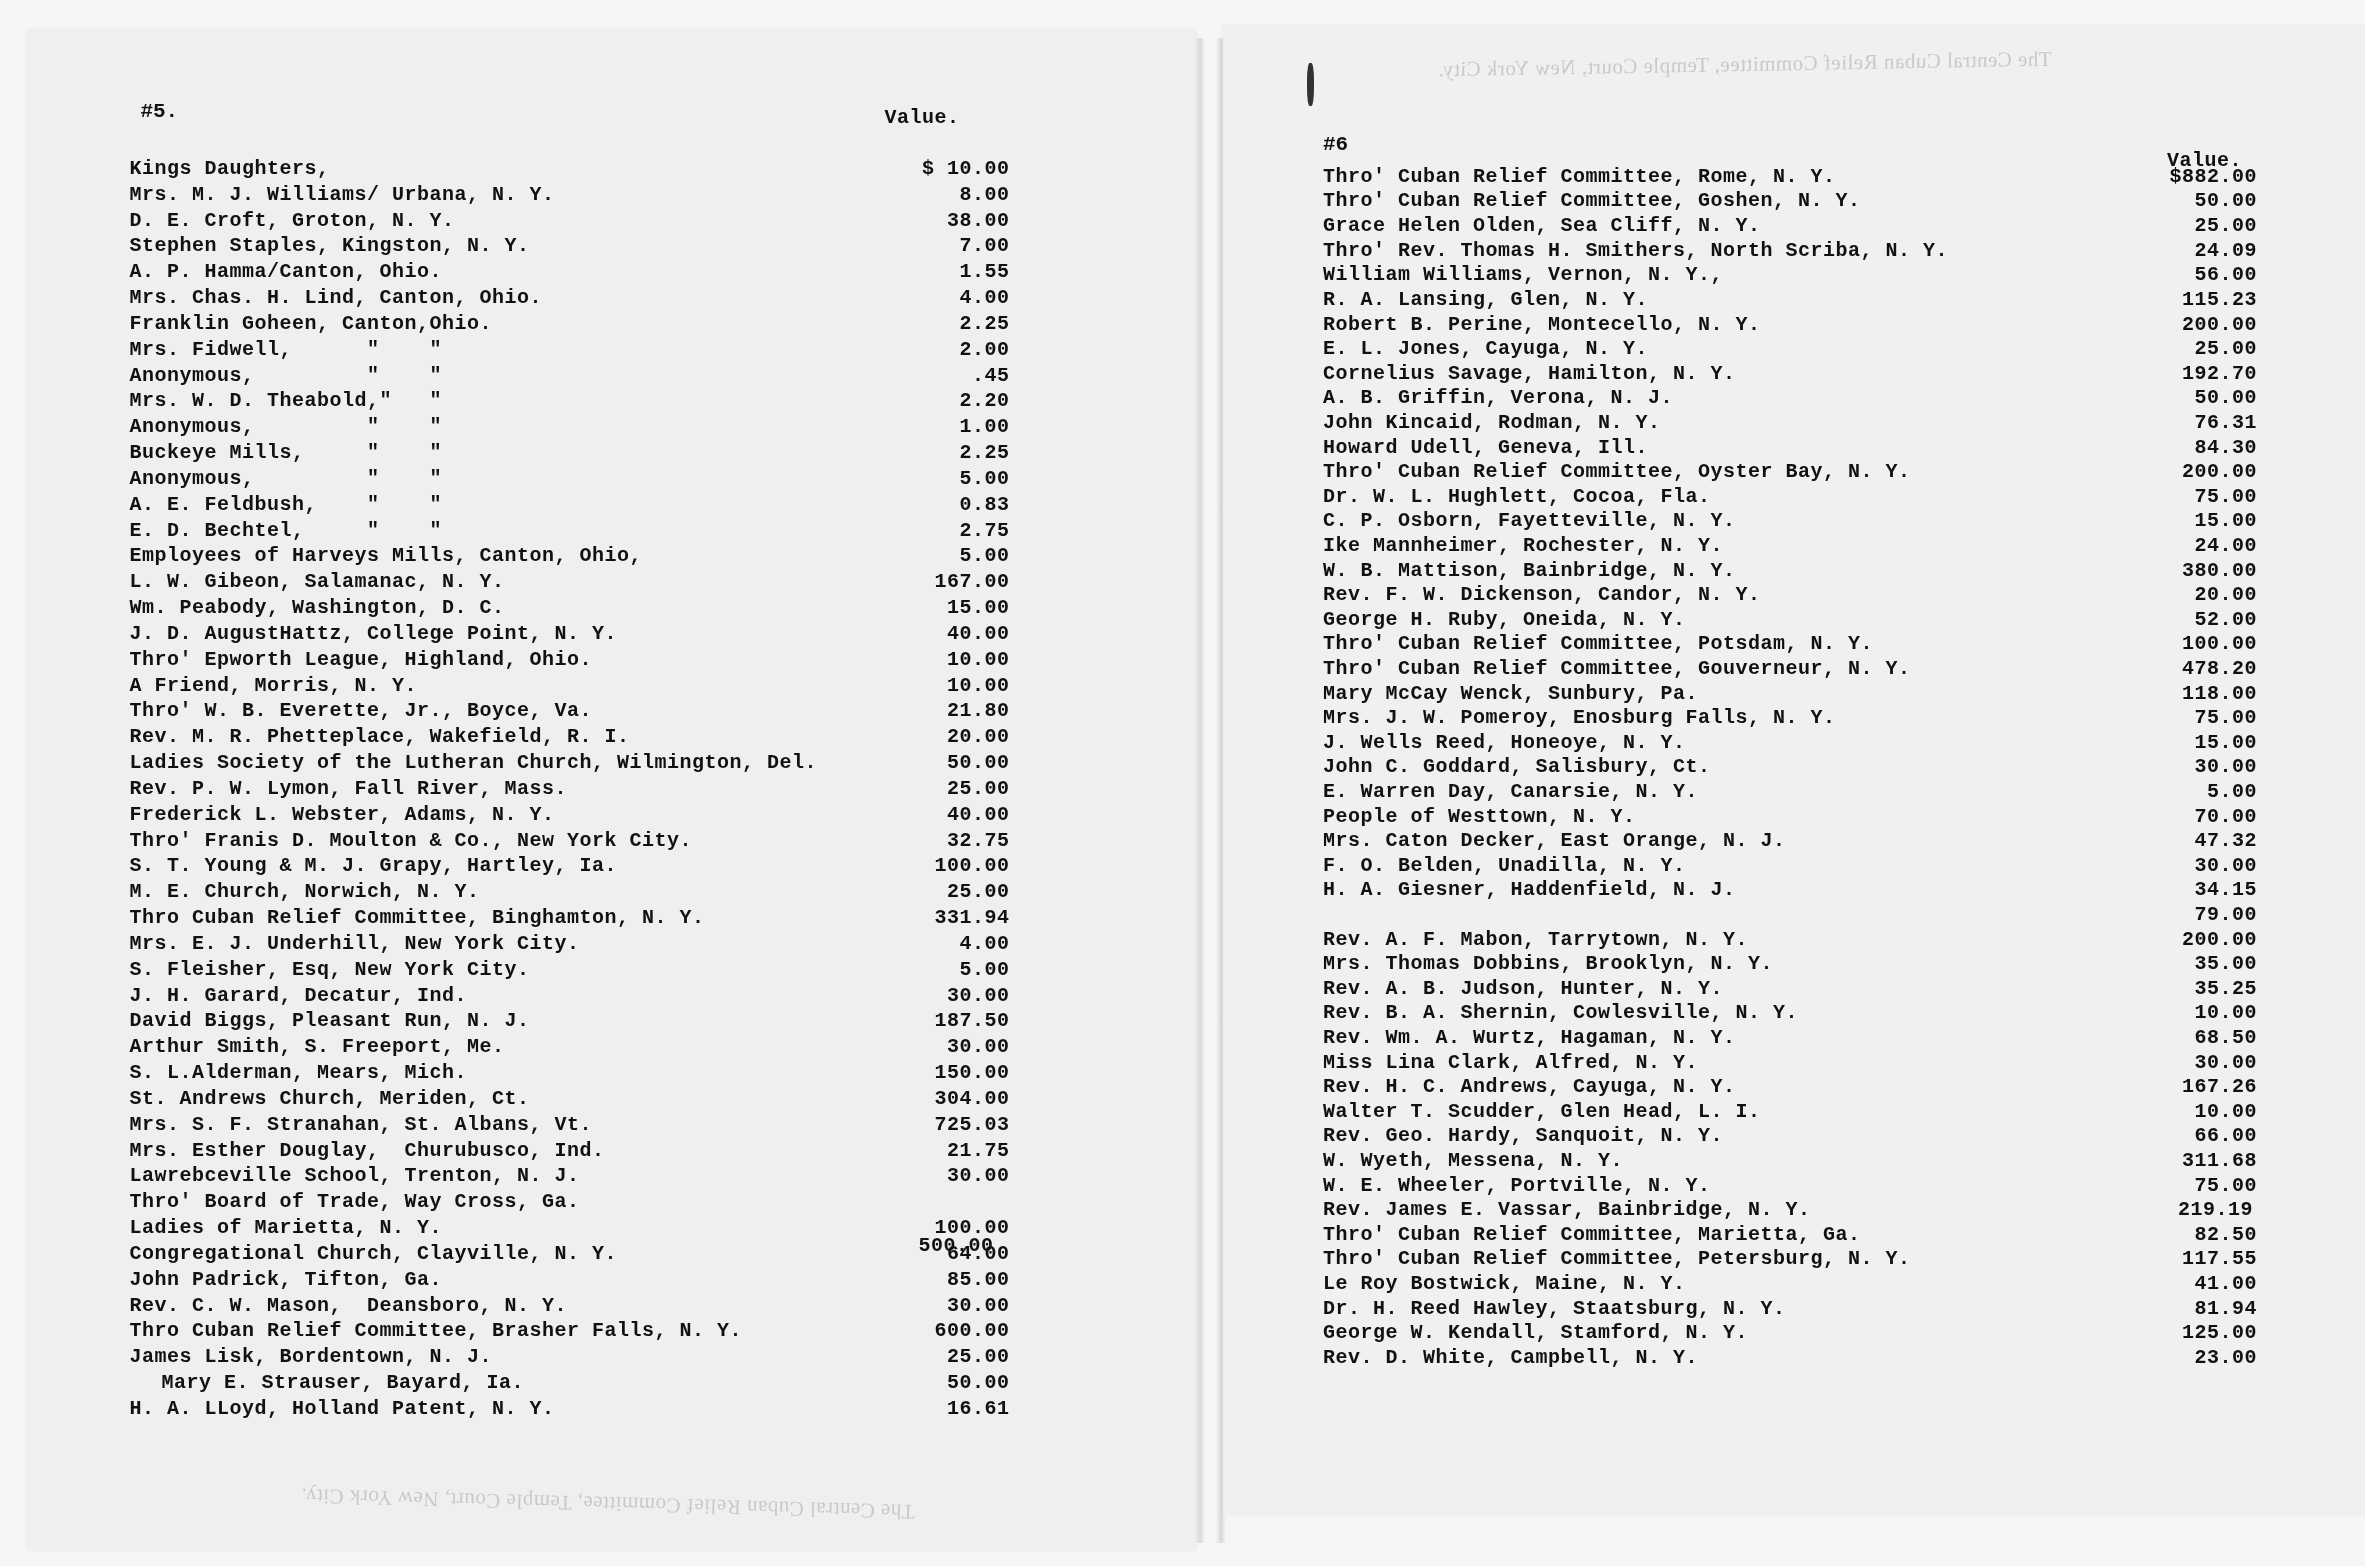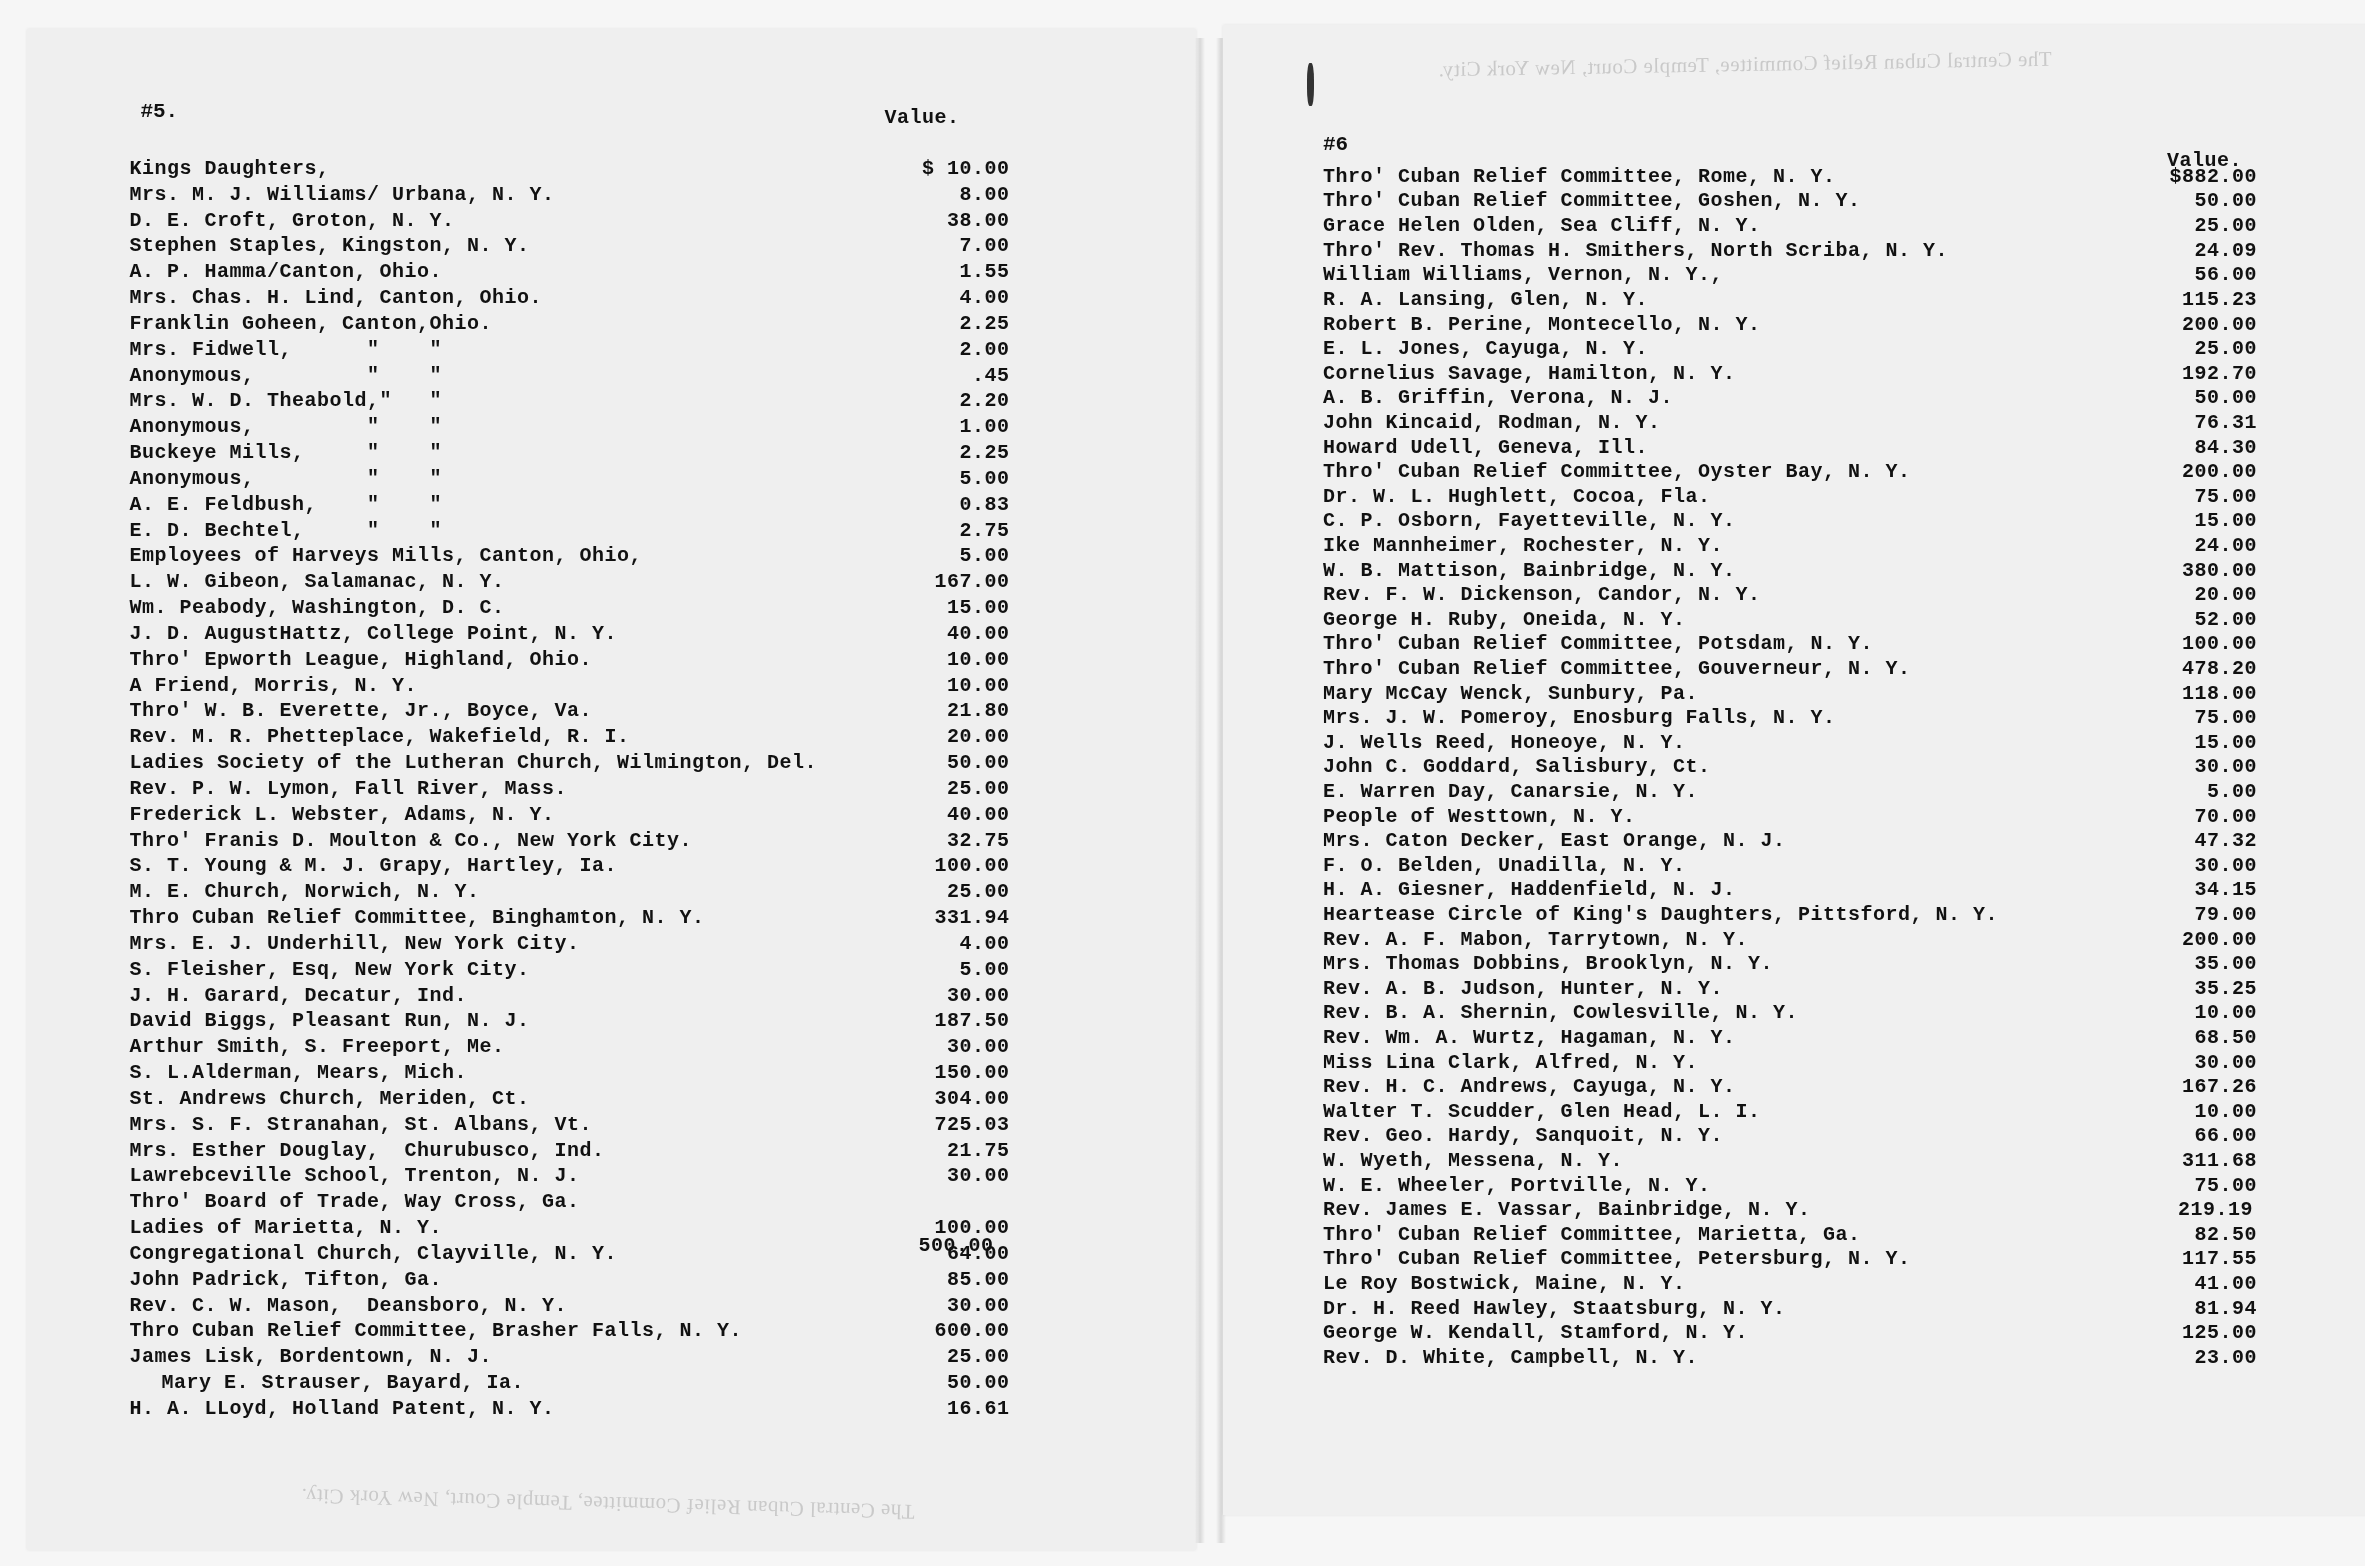--- a/index.html
+++ b/index.html
@@ -128,21 +128,21 @@
       <div class="row" style="top: 492px; width: 934px;"><span style="white-space: pre;">Thro' Cuban Relief Committee, Gouverneur, N. Y.</span><span class="amt" style="right: 0px;">478.20</span></div>
       <div class="row" style="top: 517px; width: 934px;"><span style="white-space: pre;">Mary McCay Wenck, Sunbury, Pa.</span><span class="amt" style="right: 0px;">118.00</span></div>
       <div class="row" style="top: 541px; width: 934px;"><span style="white-space: pre;">Mrs. J. W. Pomeroy, Enosburg Falls, N. Y.</span><span class="amt" style="right: 0px;">75.00</span></div>
       <div class="row" style="top: 566px; width: 934px;"><span style="white-space: pre;">J. Wells Reed, Honeoye, N. Y.</span><span class="amt" style="right: 0px;">15.00</span></div>
       <div class="row" style="top: 590px; width: 934px;"><span style="white-space: pre;">John C. Goddard, Salisbury, Ct.</span><span class="amt" style="right: 0px;">30.00</span></div>
       <div class="row" style="top: 615px; width: 934px;"><span style="white-space: pre;">E. Warren Day, Canarsie, N. Y.</span><span class="amt" style="right: 0px;">5.00</span></div>
       <div class="row" style="top: 640px; width: 934px;"><span style="white-space: pre;">People of Westtown, N. Y.</span><span class="amt" style="right: 0px;">70.00</span></div>
       <div class="row" style="top: 664px; width: 934px;"><span style="white-space: pre;">Mrs. Caton Decker, East Orange, N. J.</span><span class="amt" style="right: 0px;">47.32</span></div>
       <div class="row" style="top: 689px; width: 934px;"><span style="white-space: pre;">F. O. Belden, Unadilla, N. Y.</span><span class="amt" style="right: 0px;">30.00</span></div>
       <div class="row" style="top: 713px; width: 934px;"><span style="white-space: pre;">H. A. Giesner, Haddenfield, N. J.</span><span class="amt" style="right: 0px;">34.15</span></div>
-      <div class="row" style="top: 738px; width: 934px;"><span style="white-space: pre;">Heartease Circle of King's Daughters, Pittsford, N. Y.</span><span class="amt" style="right: 0px;">79.00</span></div>
+      <div class="row" style="top: 738px; width: 934px;"><span class="amt" style="right: 0px;">79.00</span></div>
       <div class="row" style="top: 763px; width: 934px;"><span style="white-space: pre;">Rev. A. F. Mabon, Tarrytown, N. Y.</span><span class="amt" style="right: 0px;">200.00</span></div>
       <div class="row" style="top: 787px; width: 934px;"><span style="white-space: pre;">Mrs. Thomas Dobbins, Brooklyn, N. Y.</span><span class="amt" style="right: 0px;">35.00</span></div>
       <div class="row" style="top: 812px; width: 934px;"><span style="white-space: pre;">Rev. A. B. Judson, Hunter, N. Y.</span><span class="amt" style="right: 0px;">35.25</span></div>
       <div class="row" style="top: 836px; width: 934px;"><span style="white-space: pre;">Rev. B. A. Shernin, Cowlesville, N. Y.</span><span class="amt" style="right: 0px;">10.00</span></div>
       <div class="row" style="top: 861px; width: 934px;"><span style="white-space: pre;">Rev. Wm. A. Wurtz, Hagaman, N. Y.</span><span class="amt" style="right: 0px;">68.50</span></div>
       <div class="row" style="top: 886px; width: 934px;"><span style="white-space: pre;">Miss Lina Clark, Alfred, N. Y.</span><span class="amt" style="right: 0px;">30.00</span></div>
       <div class="row" style="top: 910px; width: 934px;"><span style="white-space: pre;">Rev. H. C. Andrews, Cayuga, N. Y.</span><span class="amt" style="right: 0px;">167.26</span></div>
       <div class="row" style="top: 935px; width: 934px;"><span style="white-space: pre;">Walter T. Scudder, Glen Head, L. I.</span><span class="amt" style="right: 0px;">10.00</span></div>
       <div class="row" style="top: 959px; width: 934px;"><span style="white-space: pre;">Rev. Geo. Hardy, Sanquoit, N. Y.</span><span class="amt" style="right: 0px;">66.00</span></div>
       <div class="row" style="top: 984px; width: 934px;"><span style="white-space: pre;">W. Wyeth, Messena, N. Y.</span><span class="amt" style="right: 0px;">311.68</span></div>

